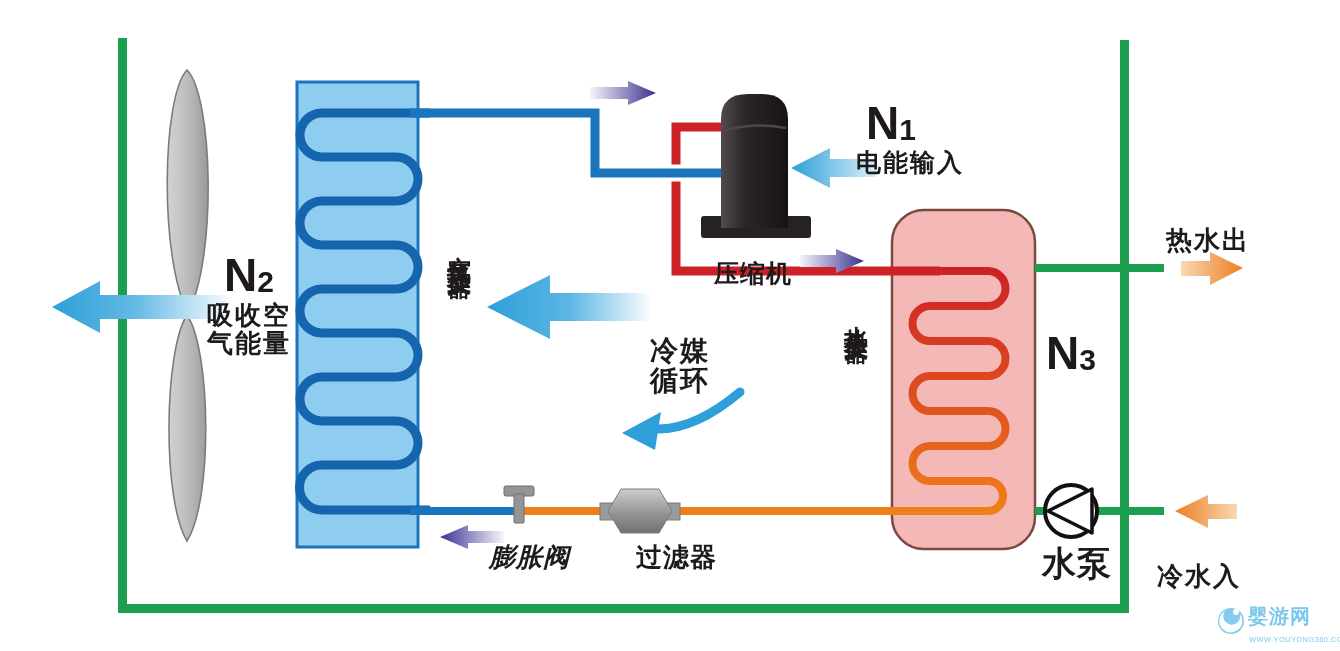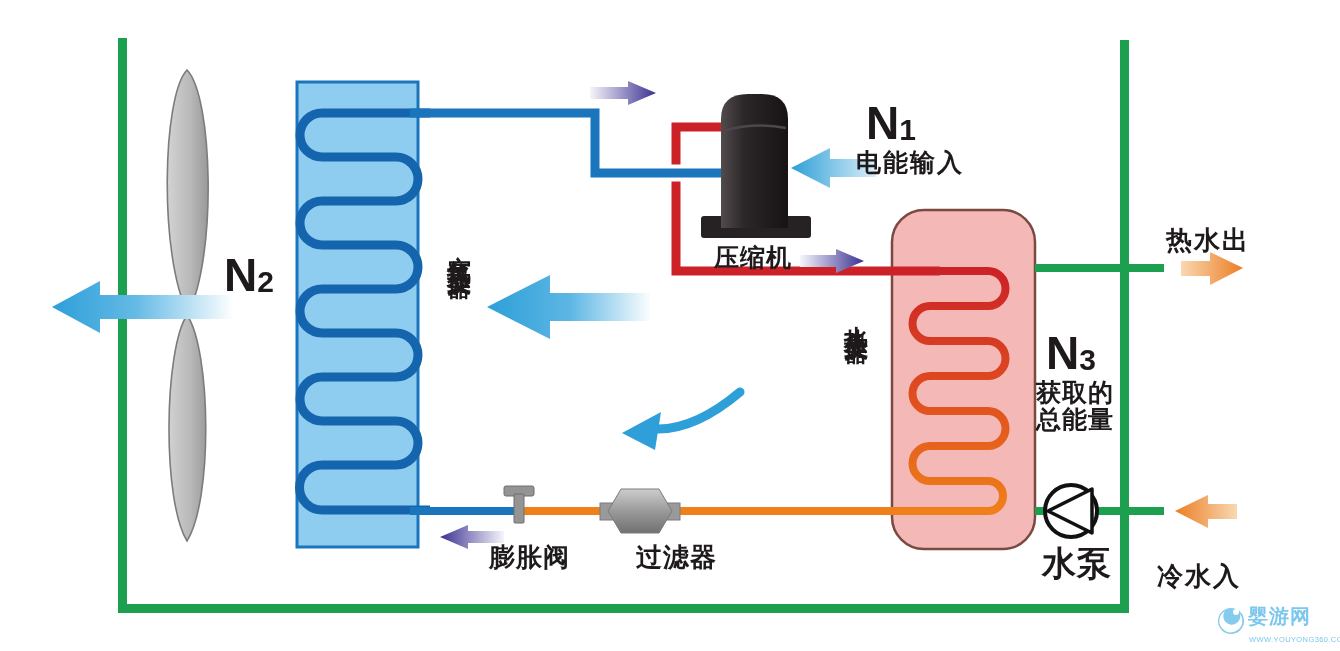--- a/index.html
+++ b/index.html
@@ -169,40 +169,41 @@
   <g>
     <circle cx="1231" cy="621" r="13" fill="#85cbee"></circle>
     <path d="M 1225 611 a 11.5 11.5 0 1 0 15 3 a 8.5 8.5 0 1 1 -15 -3 Z" fill="#ffffff"></path>
     <circle cx="1236" cy="612" r="3" fill="#ffffff"></circle>
   </g>
 </svg>
 
 <div class="lbl nsym" style="left:224px;top:252px;">
   <span class="n-main">N</span><span class="n-sub">2</span>
 </div>
+<div class="lbl" style="left:207px;top:301px;font-size:26px;letter-spacing:2px;line-height:28px;"><span>吸收空</span><br><span>气能量</span></div>
 
 <div class="lbl vert" style="left:446px;top:237px;font-size:24px;">空气热交换器</div>
 
 <div class="lbl nsym" style="left:866px;top:100px;">
   <span class="n-main">N</span><span class="n-sub">1</span>
 </div>
 <div class="lbl" style="left:856px;top:149px;font-size:25px;letter-spacing:2px;">电能输入</div>
 
-<div class="lbl" style="left:714px;top:244px;font-size:25px;letter-spacing:1px;">压缩机</div>
-
+<div class="lbl" style="left:714px;top:260px;font-size:25px;letter-spacing:1px;">压缩机</div>
+
+<div class="lbl" style="left:650px;top:336px;font-size:28px;letter-spacing:2px;line-height:30px;"><span>冷媒</span><br><span>循环</span></div>
 
 <div class="lbl vert" style="left:843px;top:306px;font-size:24px;">水热交换器</div>
 
 <div class="lbl nsym" style="left:1046px;top:330px;">
   <span class="n-main">N</span><span class="n-sub">3</span>
 </div>
-<div class="lbl" style="left:1036px;top:379px;font-size:25px;letter-spacing:1px;line-height:27px;"><span>获取的</span><br><span>总能量</span></div>
 
 <div class="lbl" style="left:1166px;top:226px;font-size:26px;letter-spacing:2px;">热水出</div>
 <div class="lbl" style="left:1157px;top:544px;font-size:26px;letter-spacing:2px;margin-top:18px;">冷水入</div>
 <div class="lbl" style="left:1042px;top:545px;font-size:34px;letter-spacing:1px;">水泵</div>
-<div class="lbl" style="left:489px;top:543px;font-size:26px;letter-spacing:1px;">膨胀阀</div>
+<div class="lbl" style="left:489px;top:543px;font-size:26px;letter-spacing:1px;font-style:italic;">膨胀阀</div>
 <div class="lbl" style="left:636px;top:543px;font-size:26px;letter-spacing:1px;">过滤器</div>
 
 <div class="lbl wm" style="left:1248px;top:606px;font-size:20px;letter-spacing:1px;">婴游网</div>
 <div class="lbl wm" style="left:1249px;top:636px;font-size:7.5px;letter-spacing:0.4px;font-weight:normal;">WWW.YOUYONG360.COM</div>
 
 </div>
 
 </body></html>

